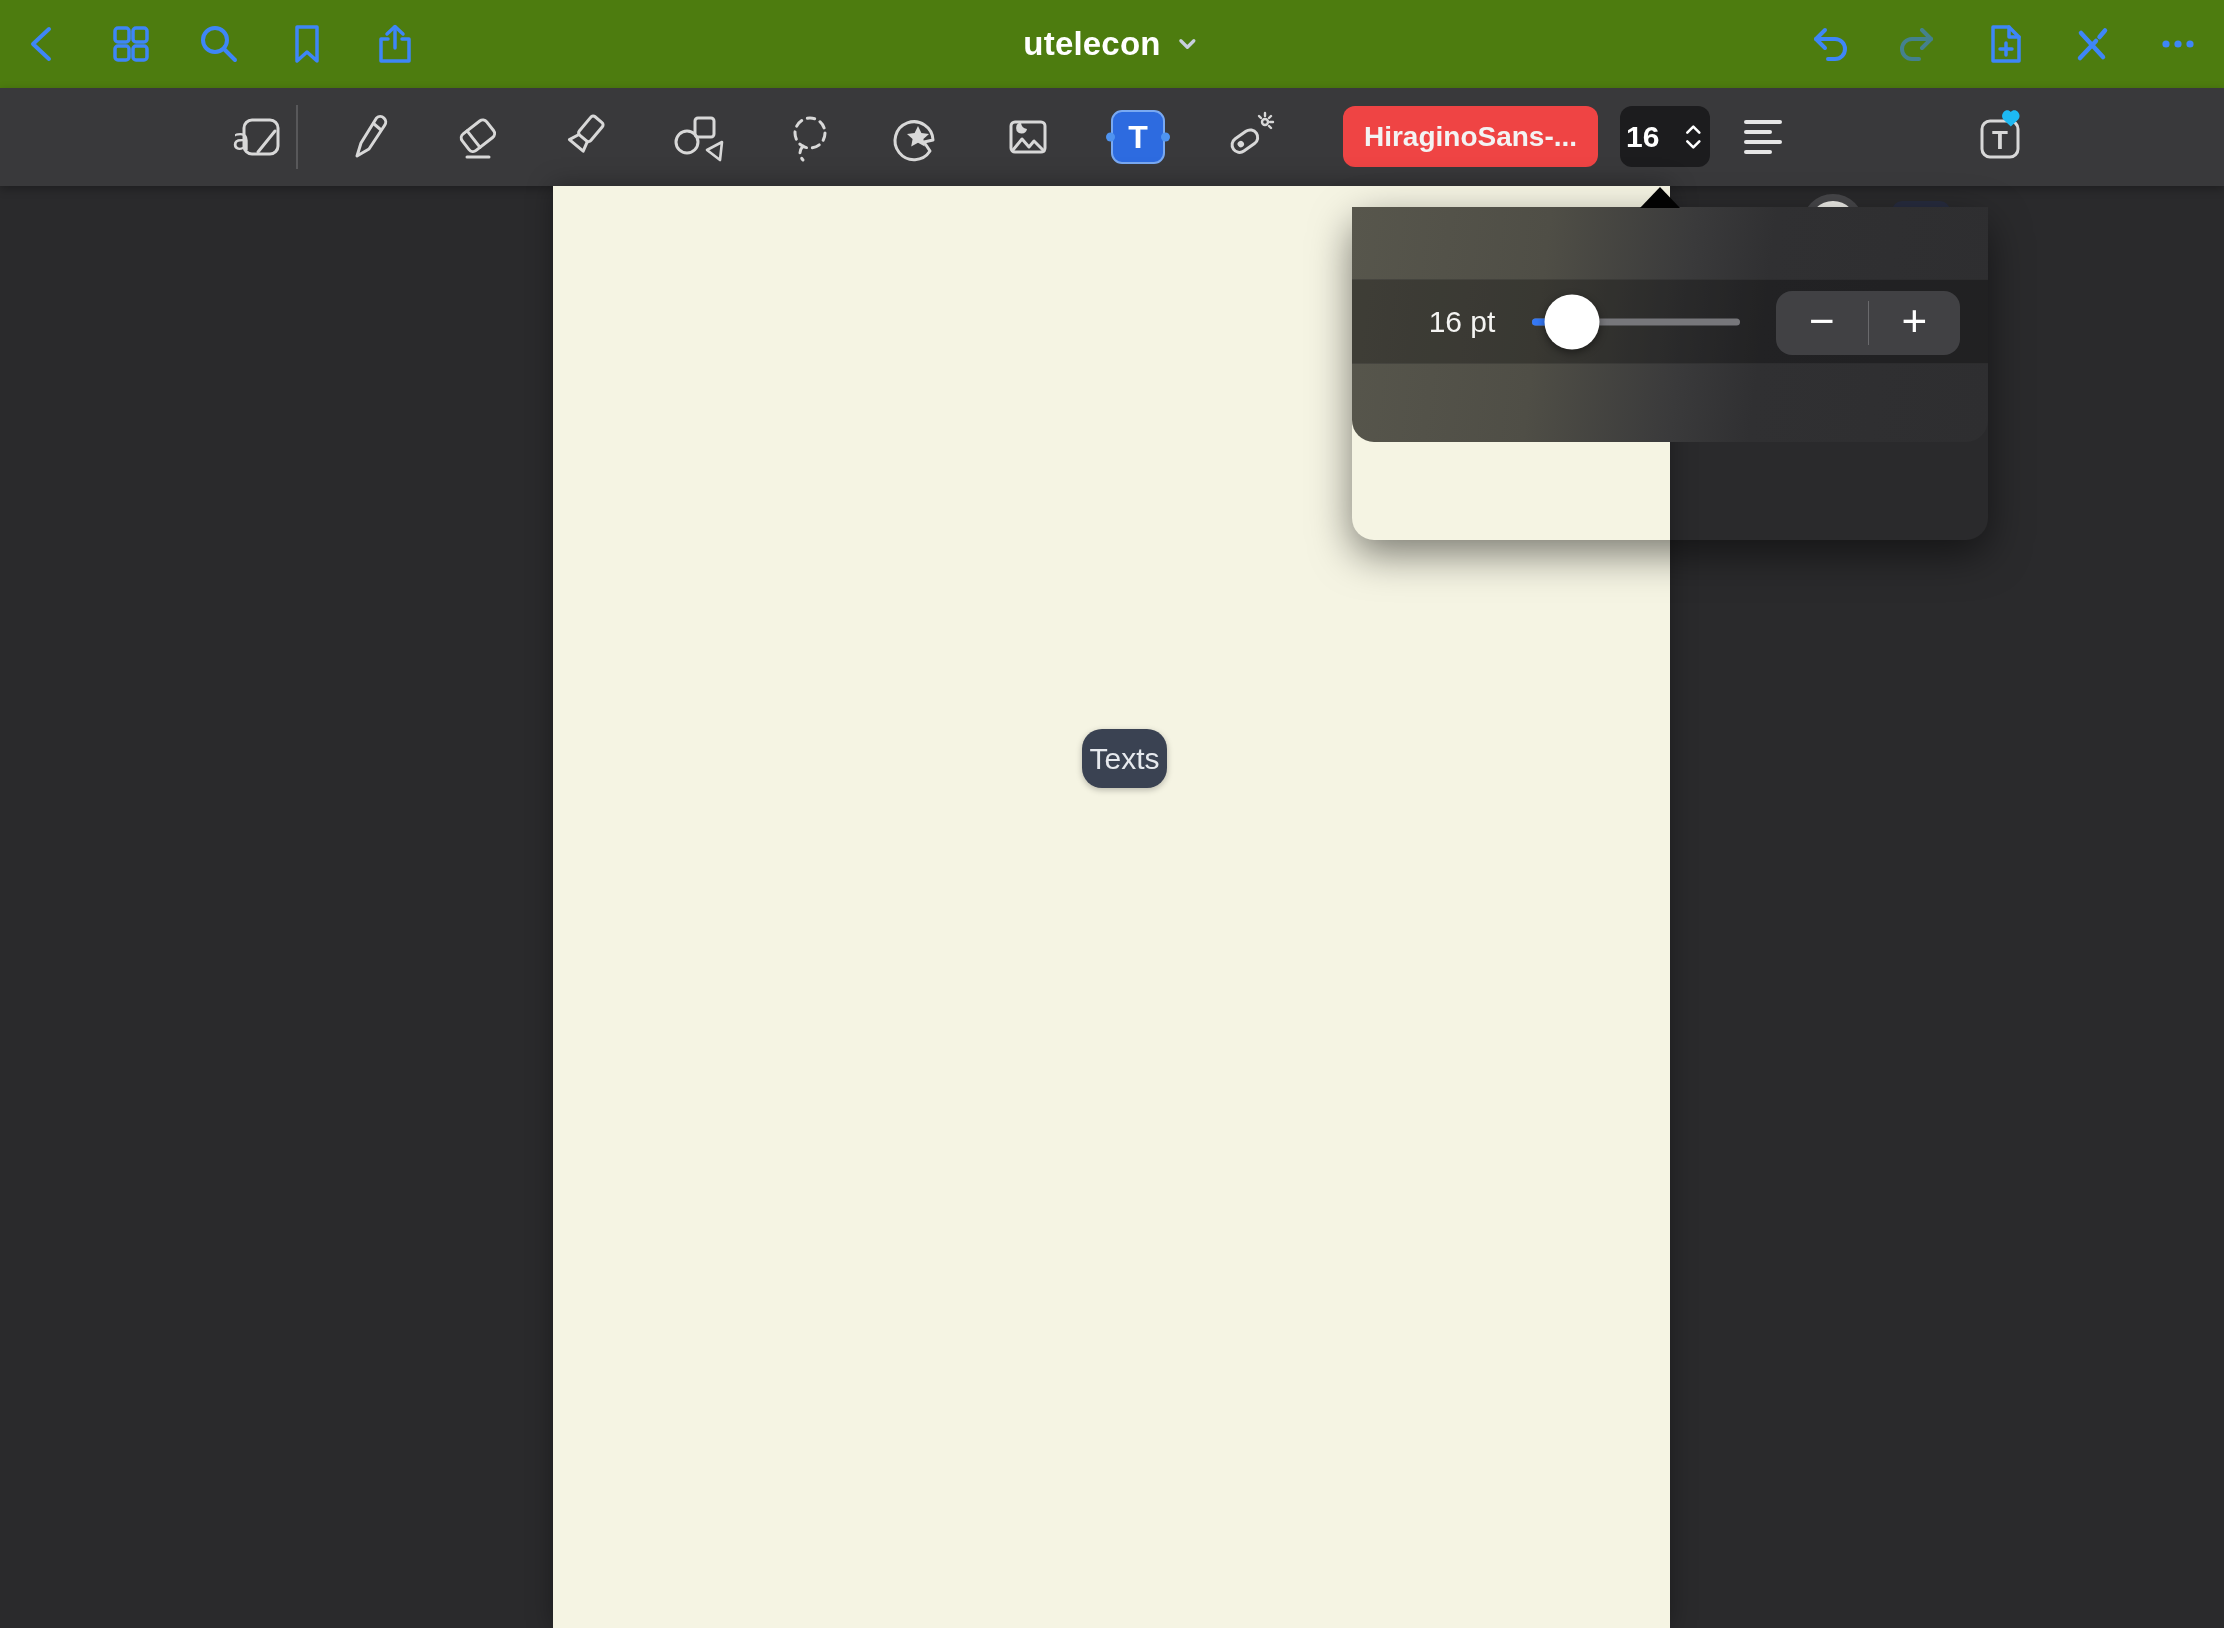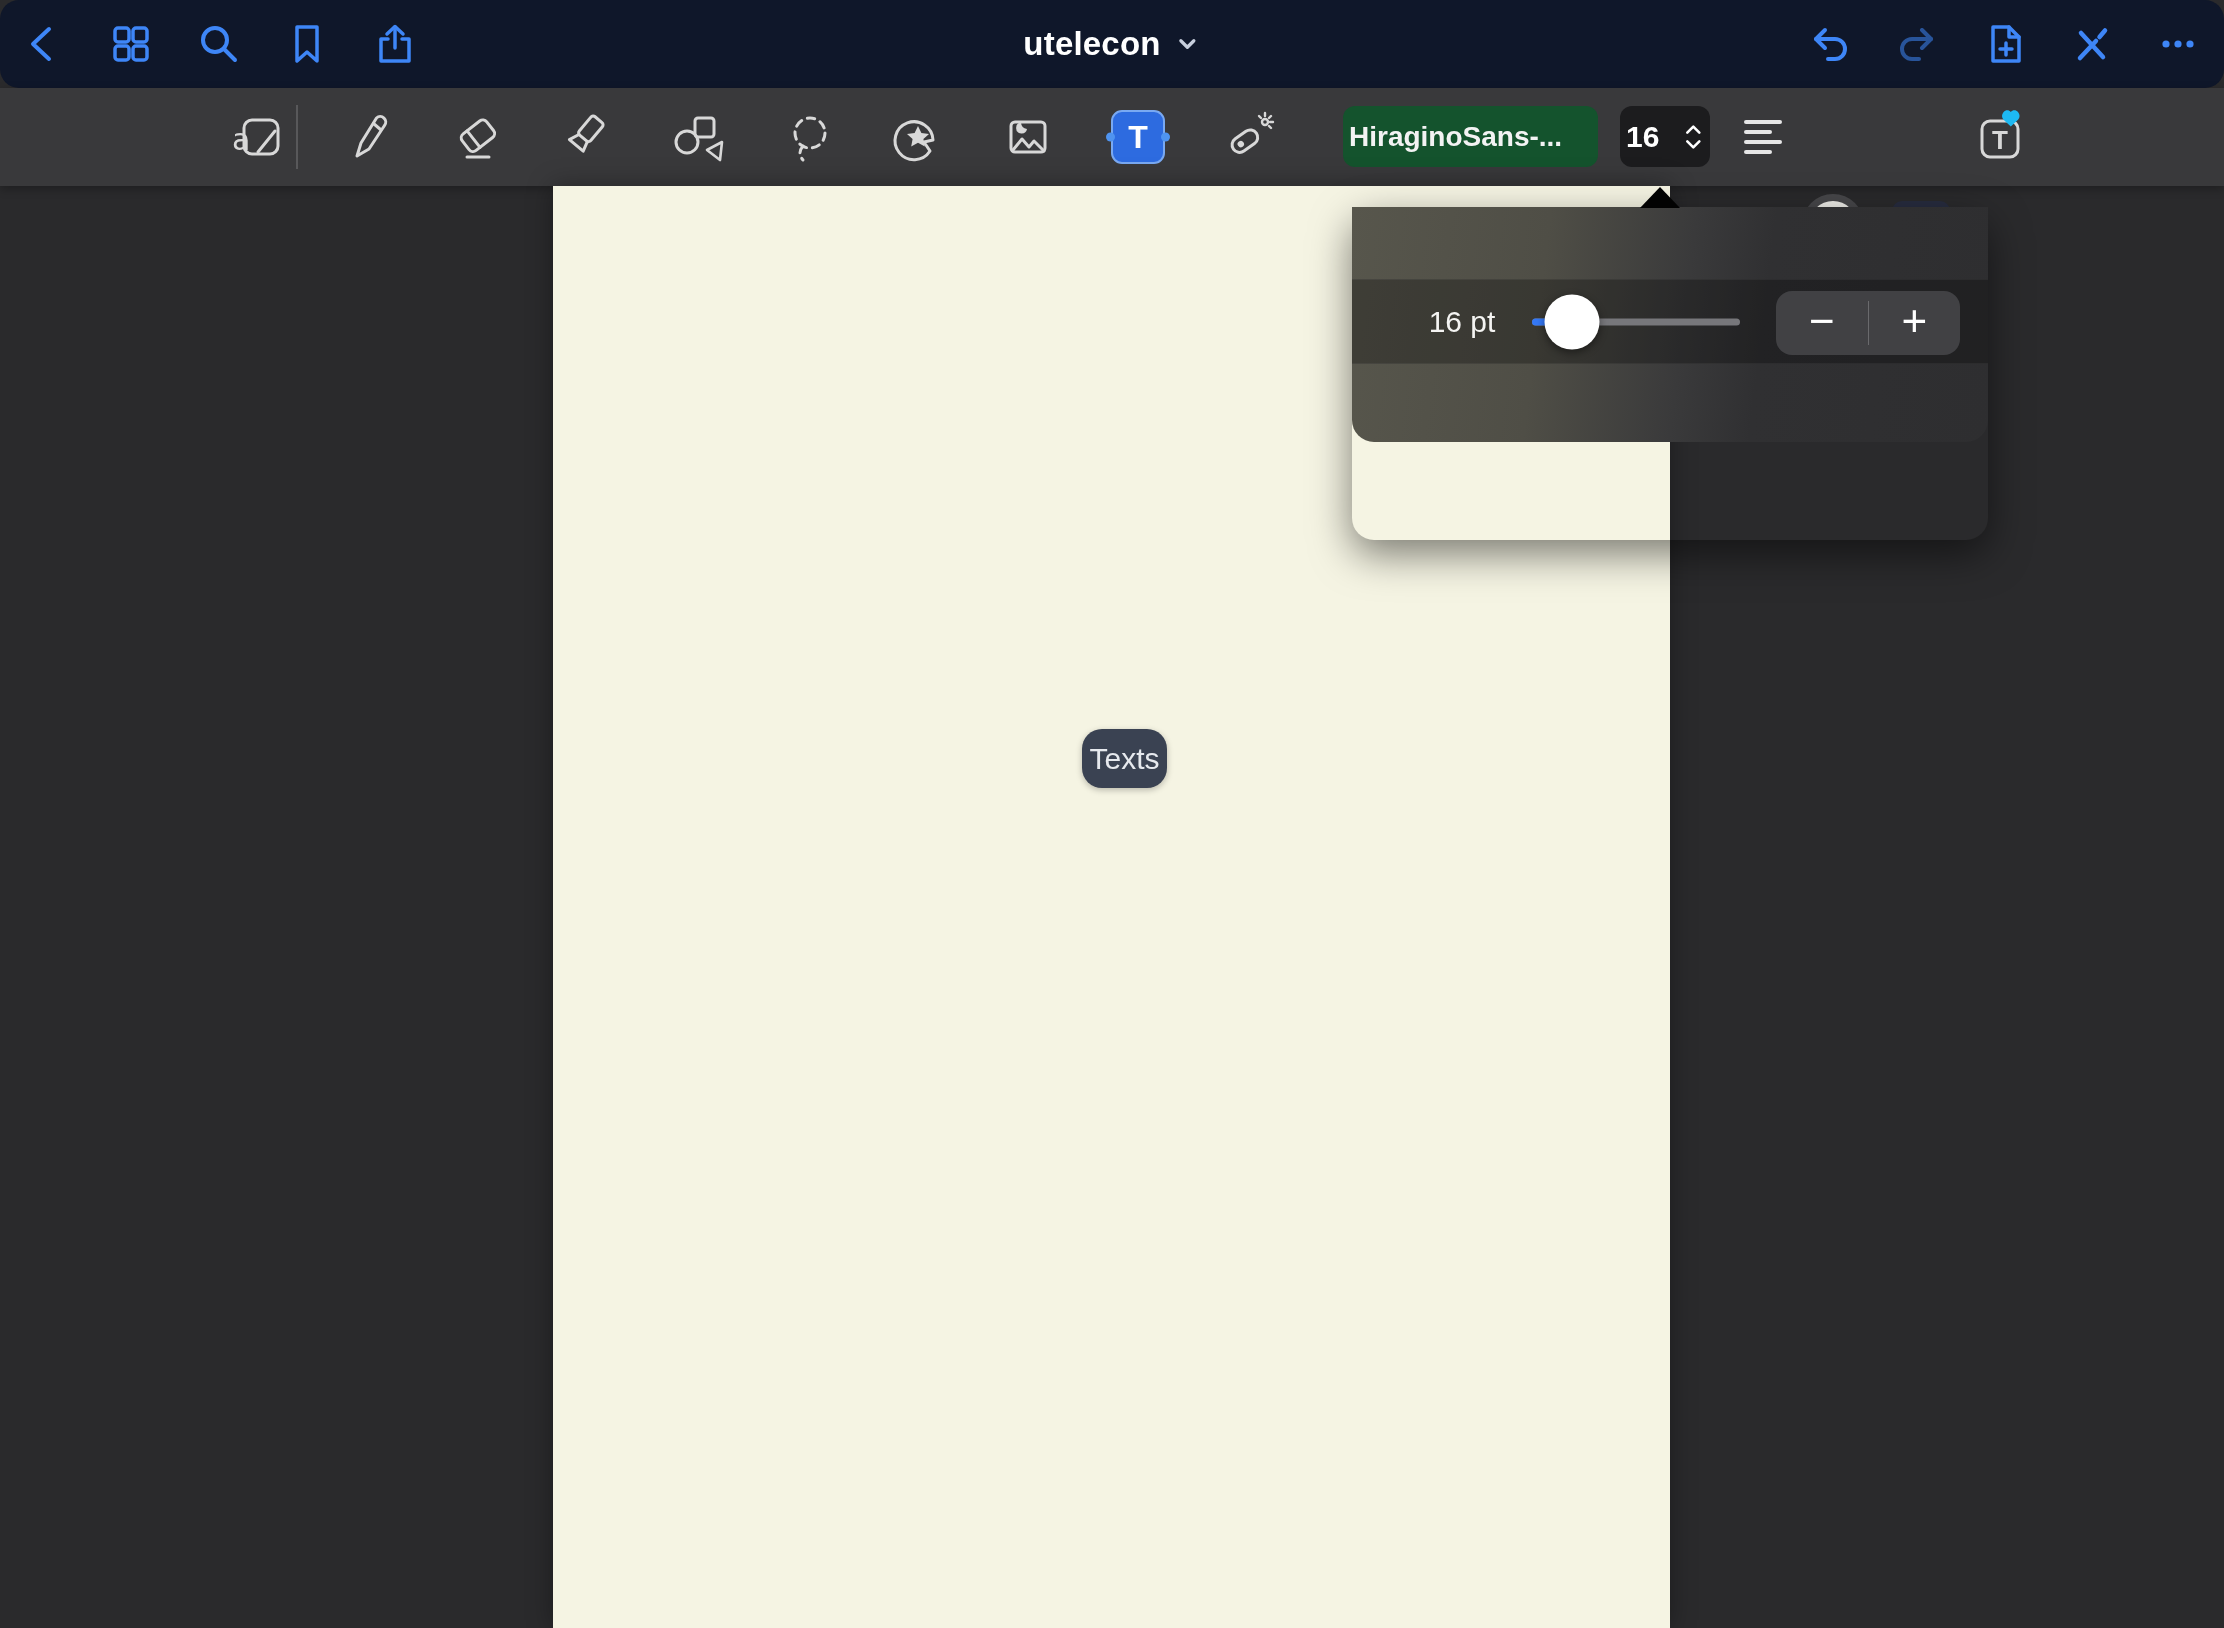--- a/index.html
+++ b/index.html
@@ -4,21 +4,21 @@
 <style>
   html,body{margin:0;padding:0;background:#1a1a1c;}
   *{box-sizing:border-box;user-select:none;}
   #screen{
     position:relative;width:2224px;height:1628px;overflow:hidden;
     background:#2a2a2c;font-family:"Liberation Sans","DejaVu Sans",sans-serif;
   }
   
   .topbar{
     position:absolute;left:0;top:0;width:100%;height:88px;
-    background:#0f172a;display:flex;align-items:center;border-radius:19px;
+    background:#4d7c0f;display:flex;align-items:center;
   }
   .tb-group{display:flex;align-items:center;gap:40px;}
   .tb-group.left{padding-left:19px;}
   .tb-group.right{position:absolute;right:22px;top:0;height:88px;gap:39px;}
   .tb-btn{width:48px;height:48px;display:flex;align-items:center;justify-content:center;background:none;border:none;padding:0;cursor:pointer;}
   .tb-btn svg{width:48px;height:48px;}
   .title-wrap{
     position:absolute;left:50%;top:0;transform:translateX(-50%);
     height:88px;display:flex;align-items:center;gap:14px;cursor:pointer;
   }
@@ -35,23 +35,23 @@
   .tools-row{position:absolute;left:340px;top:21px;display:flex;gap:54px;}
   .tool-text{
     width:54px;height:54px;margin:1px;background:#2d6be0;border:2.5px solid #79a9f2;
     border-radius:11px;position:relative;display:flex;align-items:center;justify-content:center;cursor:pointer;
   }
   .tool-text .glyph{color:#fff;font-size:32px;font-weight:700;line-height:1;}
   .handle{position:absolute;width:9px;height:9px;border-radius:50%;background:#4f94f0;top:50%;transform:translateY(-50%);}
   .handle.left{left:-7px}.handle.right{right:-7px}
   .font-btn{
     position:absolute;left:1343px;top:18px;width:255px;height:61px;
-    background:#14532d;border:none;border-radius:12px;cursor:pointer;
+    background:#ef4444;border:none;border-radius:12px;cursor:pointer;
     color:#f3f3f3;font-size:28px;font-weight:600;font-family:inherit;
-    display:flex;align-items:center;justify-content:flex-start;white-space:nowrap;overflow:hidden;
+    display:flex;align-items:center;justify-content:center;white-space:nowrap;overflow:hidden;
   }
   .size-stepper{
     position:absolute;left:1620px;top:18px;width:90px;height:61px;
     background:#1c1c1e;border:none;border-radius:12px;cursor:pointer;
     display:flex;align-items:center;justify-content:center;gap:24px;
   }
   .size-stepper .val{color:#fff;font-size:30px;font-weight:600;font-family:inherit;}
   .align-btn{position:absolute;left:1736px;top:21px;}
   .color-well{
     position:absolute;left:1802px;top:106px;width:62px;height:62px;border-radius:50%;

